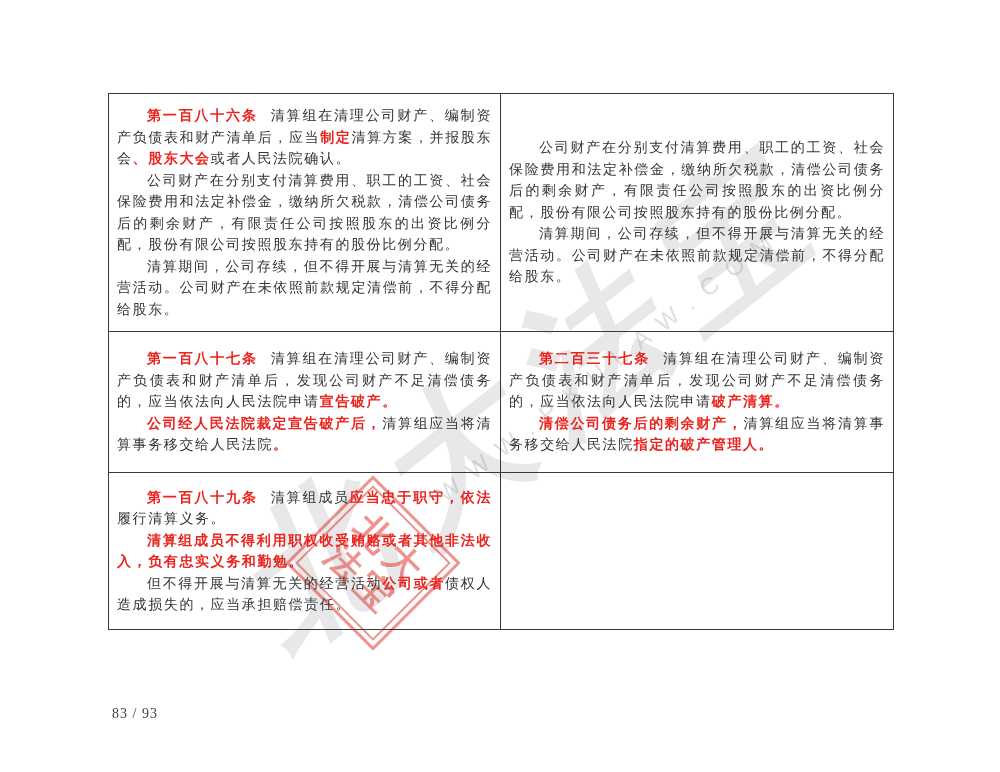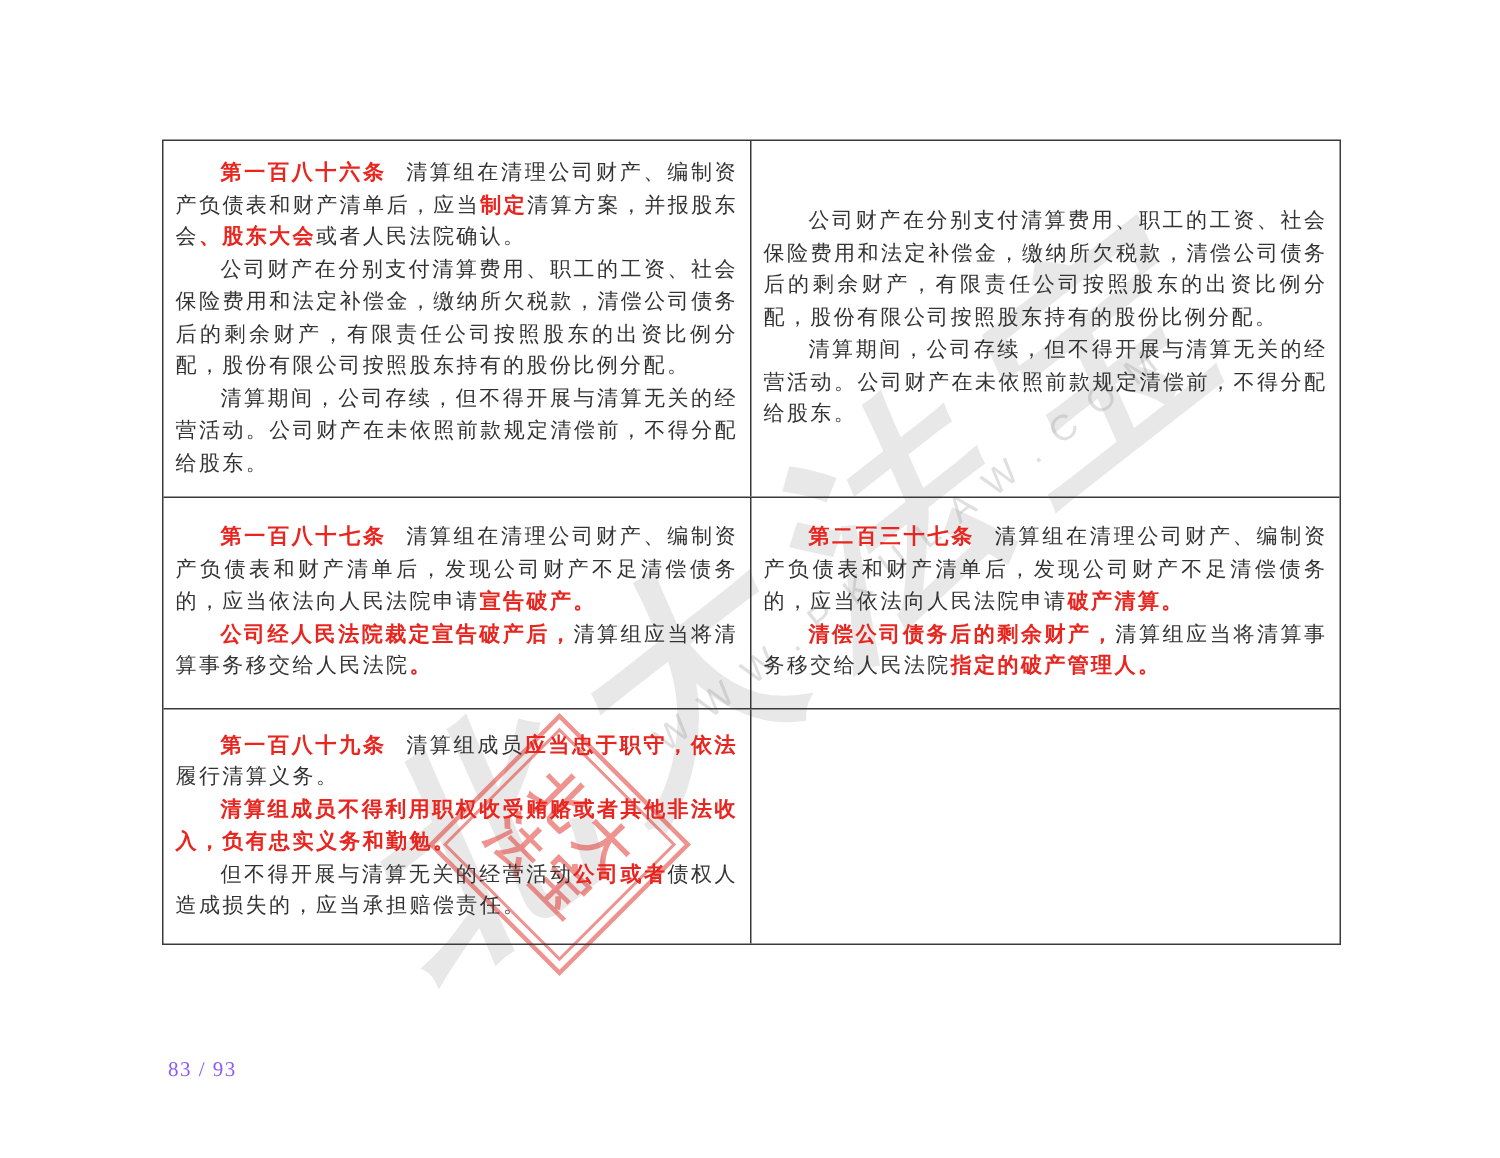--- a/index.html
+++ b/index.html
@@ -64,21 +64,21 @@
   .para{
     margin:0;font-size:14px;line-height:21.5px;color:var(--body);
     text-align:justify;letter-spacing:1.6px;text-indent:30px;
   }
   .run.red{color:var(--red);font-weight:bold;}
   .run.article{color:var(--red);font-weight:bold;margin-right:13px;}
 
   
   .footer{
     position:absolute;left:112px;top:706px;z-index:2;
-    font-size:14px;color:#8b5cf6;letter-spacing:1px;
+    font-size:14px;color:#404040;letter-spacing:1px;
   }
 </style>
 </head>
 <body>
 
 <div class="page">
 
   <div class="wm wm-brand">北大法宝</div>
   <div class="wm wm-url">WWW.PKULAW.COM</div>
   <div class="wm seal">

